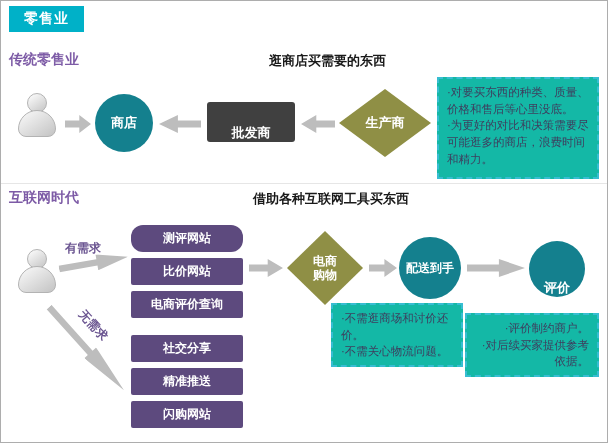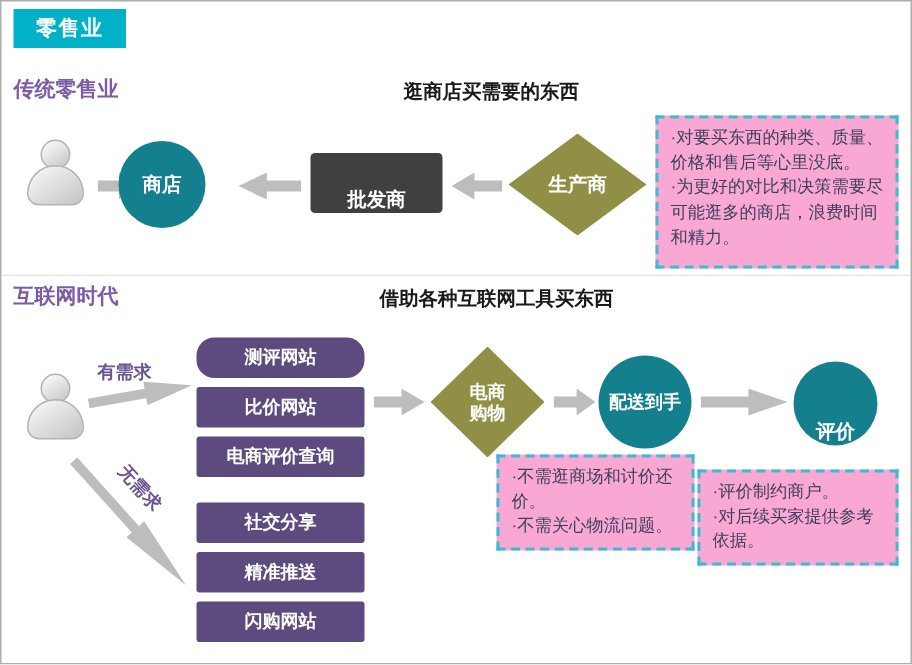--- a/index.html
+++ b/index.html
@@ -36,21 +36,21 @@
   .diamond { position:absolute; background:#8f8f45; color:#fff;
     clip-path:polygon(50% 0,100% 50%,50% 100%,0 50%);
     display:flex; align-items:center; justify-content:center; text-align:center;
     font-size:13px; font-weight:bold; }
   .diamond .wrap2 { width:28px; line-height:1.2; font-size:12px; }
 
   .ar { position:absolute; background:#bdbdbd; }
   .ar-r { clip-path:polygon(0 30%,55% 30%,55% 0,100% 50%,55% 100%,55% 70%,0 70%); }
   .ar-l { clip-path:polygon(100% 30%,45% 30%,45% 0,0 50%,45% 100%,45% 70%,100% 70%); }
 
-  .note { position:absolute; border:2px dashed #38bdd2; background:#f9a8d4;
+  .note { position:absolute; border:2px dashed #38bdd2; background:#14b8a6;
     padding:5px 8px; font-size:11.5px; line-height:1.45; color:#3e3e5e; }
   .note-line { white-space:normal; }
 
   .arrow-label { position:absolute; color:#6b5591; font-weight:bold; font-size:12px; }
 </style>
 </head>
 <body>
 
 <div class="canvas">
 
@@ -59,21 +59,21 @@
   <div class="sec-title" style="left:8px; top:50px;">传统零售业</div>
   <div class="sec-sub" style="left:268px; top:51px;">逛商店买需要的东西</div>
 
   <div class="person" style="left:12px; top:92px;">
     <div class="person-head"></div>
     <div class="person-body"></div>
   </div>
 
   <div class="ar ar-r" style="left:64px; top:114px; width:26px; height:18px;"></div>
 
-  <div class="node-circle" style="left:78px; top:93px; width:58px; height:58px;">
+  <div class="node-circle" style="left:94px; top:93px; width:58px; height:58px;">
     <span>商店</span>
   </div>
 
   <div class="ar ar-l" style="left:158px; top:114px; width:42px; height:18px;"></div>
 
   <div class="node-box" style="left:206px; top:101px; width:88px; height:40px;">
     <span>批发商</span>
   </div>
 
   <div class="ar ar-l" style="left:300px; top:114px; width:34px; height:18px;"></div>
@@ -141,18 +141,18 @@
 
   <div class="node-circle" style="left:528px; top:240px; width:56px; height:56px;align-items:flex-end;">
     <span>评价</span>
   </div>
 
   <div class="note" style="left:330px; top:302px; width:132px;">
     <div class="note-line">·不需逛商场和讨价还价。</div>
     <div class="note-line">·不需关心物流问题。</div>
   </div>
 
-  <div class="note" style="left:464px; top:312px; width:134px;">
+  <div class="note" style="left:464px; top:312px; width:134px;text-align:right;">
     <div class="note-line">·评价制约商户。</div>
     <div class="note-line">·对后续买家提供参考依据。</div>
   </div>
 
 </div>
 
 </body></html>

